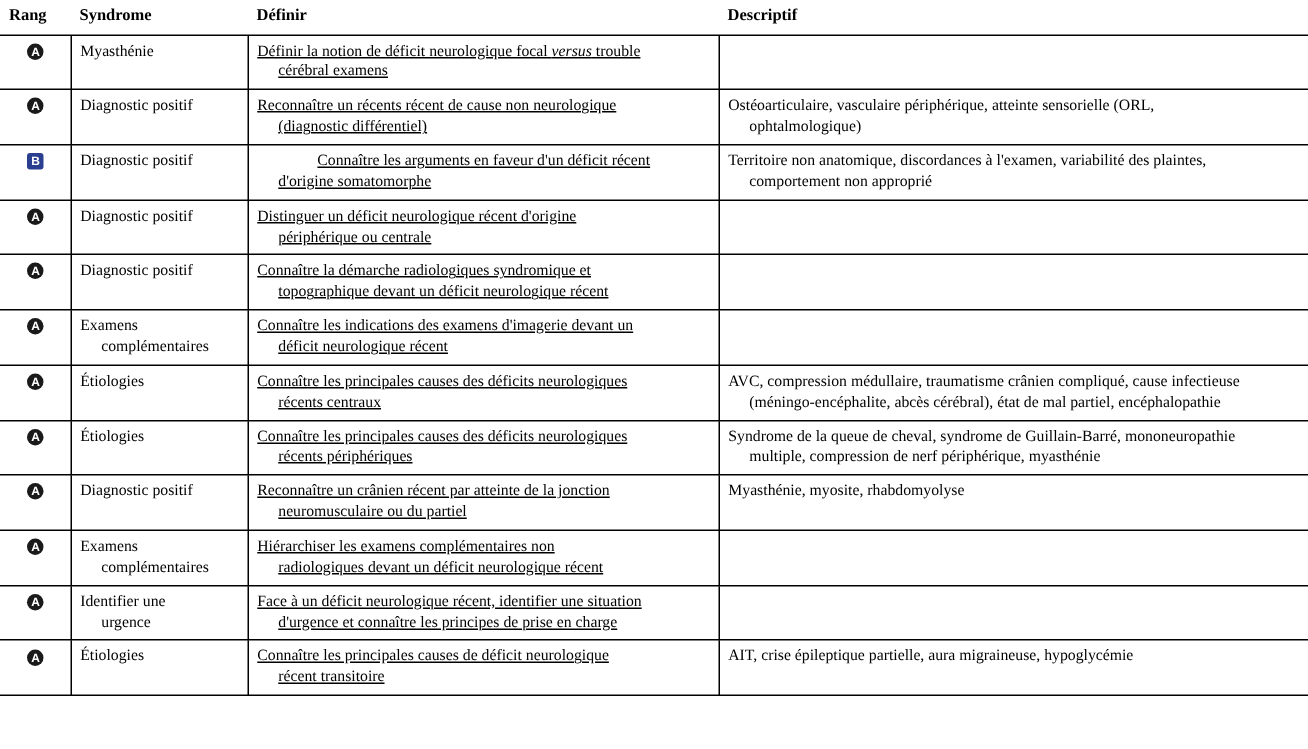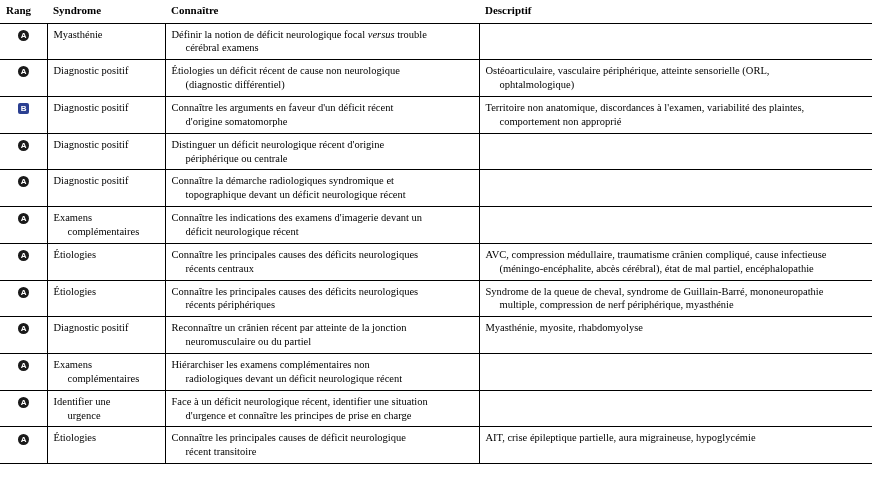--- a/index.html
+++ b/index.html
@@ -54,20 +54,21 @@
     vertical-align: top;
     padding-top: 6px;
   }
   td.c-rubrique {
     width: 107px;
     padding-left: 10px;
   }
   td.c-intitule {
     width: 303px;
     padding-left: 8px;
+    text-decoration: underline;
   }
   td.c-descriptif {
     width: 426px;
     padding-left: 10px;
   }
   
   tbody td.c-rang { border-left: none; }
   tbody td.c-descriptif { border-right: none; }
 
   .indent {
@@ -103,57 +104,57 @@
 </style>
 </head>
 <body>
 
 <div class="sheet">
   <table class="grid">
     <thead>
       <tr>
         <th class="c-rang">Rang</th>
         <th class="c-rubrique">Syndrome</th>
-        <th class="c-intitule">Connaître</th>
+        <th class="c-intitule">Définir</th>
         <th class="c-descriptif">Descriptif</th>
       </tr>
     </thead>
     <tbody id="tbody">
         <tr>
           <td class="c-rang"><span class="badge">A</span></td>
           <td class="c-rubrique"><span>Myasthénie</span></td>
           <td class="c-intitule">
             <span style="display: block;"><span>Définir la notion de déficit neurologique focal </span><span class="ital">versus</span><span> trouble</span></span>
             <span class="indent">
               <span class="cont">cérébral examens</span>
             </span>
           </td>
           <td class="c-descriptif"></td>
         </tr>
         <tr>
           <td class="c-rang"><span class="badge">A</span></td>
           <td class="c-rubrique"><span>Diagnostic positif</span></td>
           <td class="c-intitule">
-            <span style="display: block;"><span>Étiologies un déficit récent de cause non neurologique</span></span>
+            <span style="display: block;"><span>Reconnaître un récents récent de cause non neurologique</span></span>
             <span class="indent">
               <span class="cont">(diagnostic différentiel)</span>
             </span>
           </td>
           <td class="c-descriptif">
             <span style="display: block;">Ostéoarticulaire, vasculaire périphérique, atteinte sensorielle (ORL,</span>
             <span class="indent">
               <span class="cont">ophtalmologique)</span>
             </span>
           </td>
         </tr>
         <tr>
           <td class="c-rang"><span class="badge rank-b">B</span></td>
           <td class="c-rubrique"><span>Diagnostic positif</span></td>
           <td class="c-intitule">
-            <span style="display: block;"><span>Connaître les arguments en faveur d'un déficit récent</span></span>
+            <span style="display: block; text-align: center;"><span>Connaître les arguments en faveur d'un déficit récent</span></span>
             <span class="indent">
               <span class="cont">d'origine somatomorphe</span>
             </span>
           </td>
           <td class="c-descriptif">
             <span style="display: block;">Territoire non anatomique, discordances à l'examen, variabilité des plaintes,</span>
             <span class="indent">
               <span class="cont">comportement non approprié</span>
             </span>
           </td>

